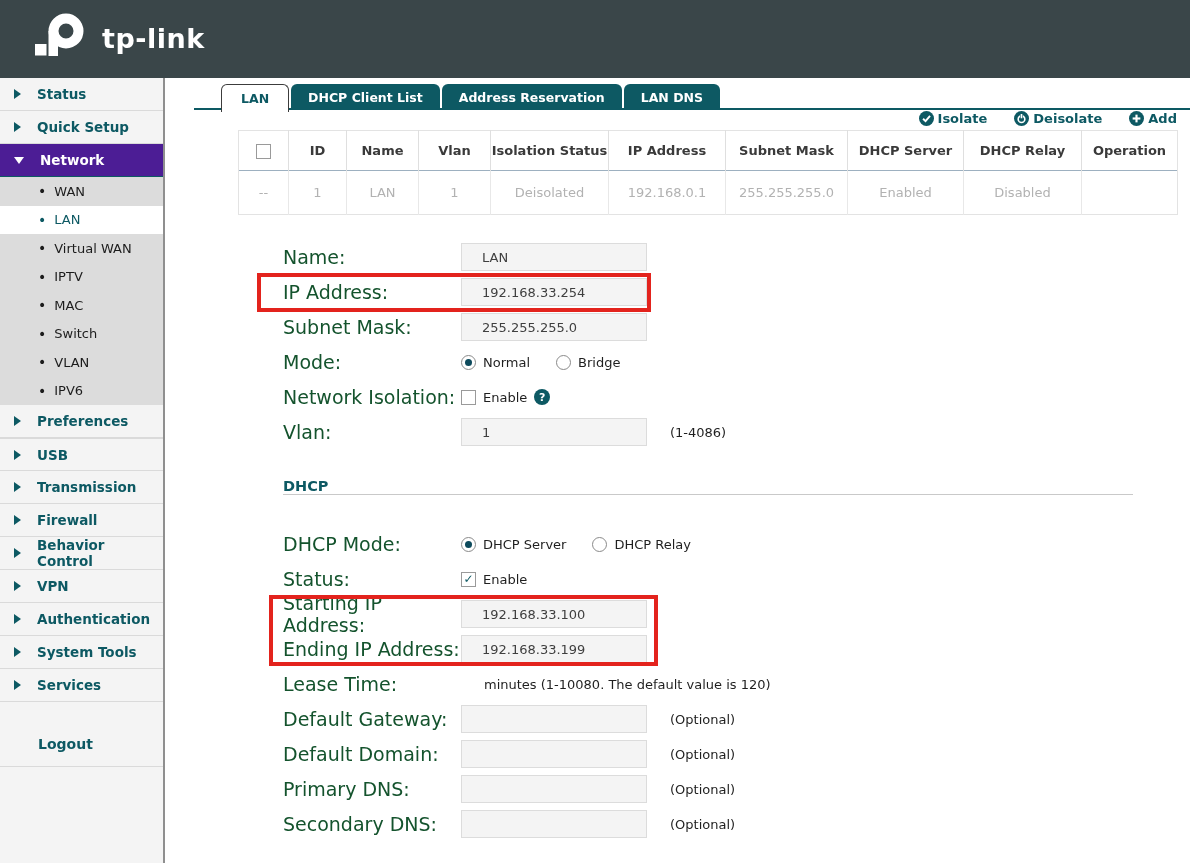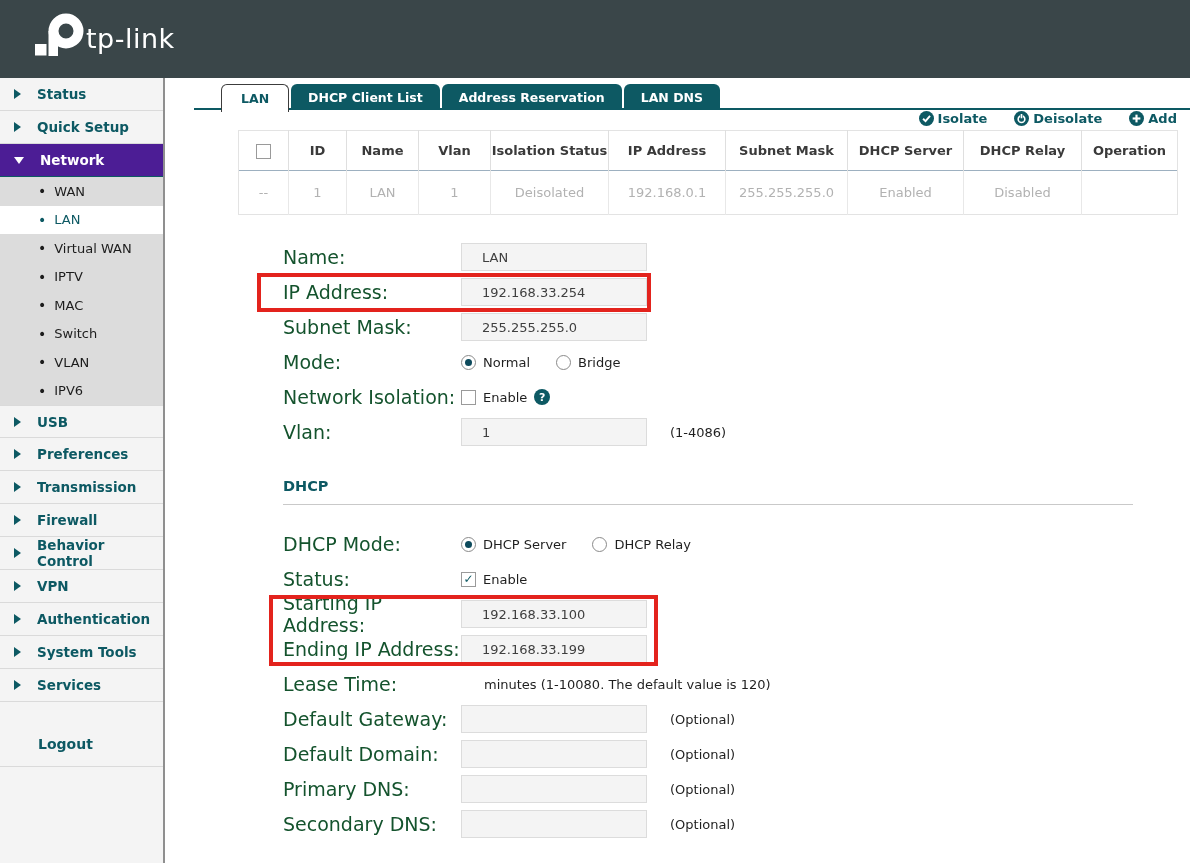--- a/index.html
+++ b/index.html
@@ -2,21 +2,21 @@
 <html><head>
 <meta charset="utf-8">
 <style>
   * { margin:0; padding:0; box-sizing:border-box; }
   body { font-family:"DejaVu Sans","Liberation Sans",sans-serif; background:#fff; }
   .app { position:relative; width:1190px; height:863px; overflow:hidden; background:#fff; }
 
   
   .top-header { position:absolute; left:0; top:0; width:1190px; height:78px; background:#3a4649; }
   .logo { position:absolute; left:30px; top:12px; display:flex; align-items:center; }
-  .logo-text { color:#fff; font-size:27px; font-weight:400; letter-spacing:.5px; margin-left:0; }
+  .logo-text { color:#fff; font-size:27px; font-weight:700; letter-spacing:.5px; margin-left:16px; }
 
   
   .sidebar { position:absolute; left:0; top:78px; width:165px; height:785px; background:#f4f4f4; border-right:2px solid #8f8f8f; }
   .nav-item { height:33px; display:flex; align-items:center; padding-left:14px; border-bottom:1px solid #dadada; cursor:pointer; }
   .nav-item .label { color:#0d5963; font-weight:bold; font-size:13.5px; margin-left:16px; }
   .tri-r { width:0; height:0; border-left:7px solid #0d5963; border-top:5px solid transparent; border-bottom:5px solid transparent; }
   .tri-d { width:0; height:0; border-top:7px solid #fff; border-left:5px solid transparent; border-right:5px solid transparent; }
   .nav-item.active { background:#4c1d95; border-bottom:1px solid #0d5963; }
   .nav-item.active .label { color:#fff; }
   .submenu { background:#dcdcdc; }
@@ -60,21 +60,21 @@
   .hint { font-size:13px; color:#1f1f1f; margin-left:23px; }
   .radio { width:15px; height:15px; border:1px solid #8a8a8a; border-radius:50%; background:#fff; display:inline-flex; align-items:center; justify-content:center; cursor:pointer; flex:0 0 15px; }
   .radio.checked::after { content:""; width:7px; height:7px; border-radius:50%; background:#0d4a5c; }
   .opt-label { font-size:13px; color:#1f1f1f; margin-left:7px; }
   .opt-gap { width:26px; }
   .checkbox { width:15px; height:15px; border:1px solid #9a9a9a; background:#fff; display:inline-flex; align-items:center; justify-content:center; cursor:pointer; flex:0 0 15px; }
   .checkbox.checked::after { content:"\2713"; color:#0d5963; font-size:12px; font-weight:bold; line-height:1; }
   .help-icon { width:16px; height:16px; border-radius:50%; background:#0d5963; color:#fff; font-size:11px; font-weight:bold; display:inline-flex; align-items:center; justify-content:center; margin-left:7px; cursor:pointer; }
 
   .dhcp-head { position:absolute; left:89px; top:400px; width:850px; }
-  .dhcp-title { color:#0d5963; font-size:14.5px; font-weight:bold; padding-bottom:10px; border-bottom:1px solid #c9c9c9; }
+  .dhcp-title { color:#0d5963; font-size:14.5px; font-weight:bold; border-bottom:1px solid #c9c9c9; }
 
   
   .hl-box { position:absolute; border:4px solid #e3231d; z-index:5; pointer-events:none; }
   .hl1 { left:63px; top:195px; width:394px; height:39px; }
   .hl2 { left:75px; top:517px; width:389px; height:71px; }
 </style>
 </head>
 <body>
 
 <div class="app">
@@ -130,27 +130,27 @@
         </div>
       <div class="sub-item">
           <span class="bullet">•</span>
           <span>VLAN</span>
         </div>
       <div class="sub-item">
           <span class="bullet">•</span>
           <span>IPV6</span>
         </div>
     </div>
+    <div class="nav-item">
+      <span class="tri-r"></span>
+      <span class="label">Preferences</span>
+    </div>
     <div class="nav-item" style="border-top:1px solid #dadada;">
       <span class="tri-r"></span>
       <span class="label">USB</span>
-    </div>
-    <div class="nav-item">
-      <span class="tri-r"></span>
-      <span class="label">Preferences</span>
     </div>
     <div class="nav-item">
       <span class="tri-r"></span>
       <span class="label">Transmission</span>
     </div>
     <div class="nav-item">
       <span class="tri-r"></span>
       <span class="label">Firewall</span>
     </div>
     <div class="nav-item">

